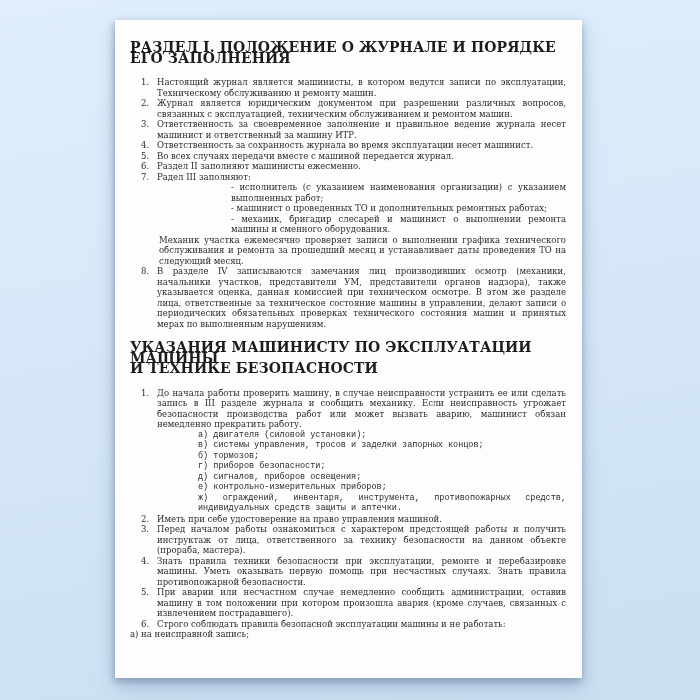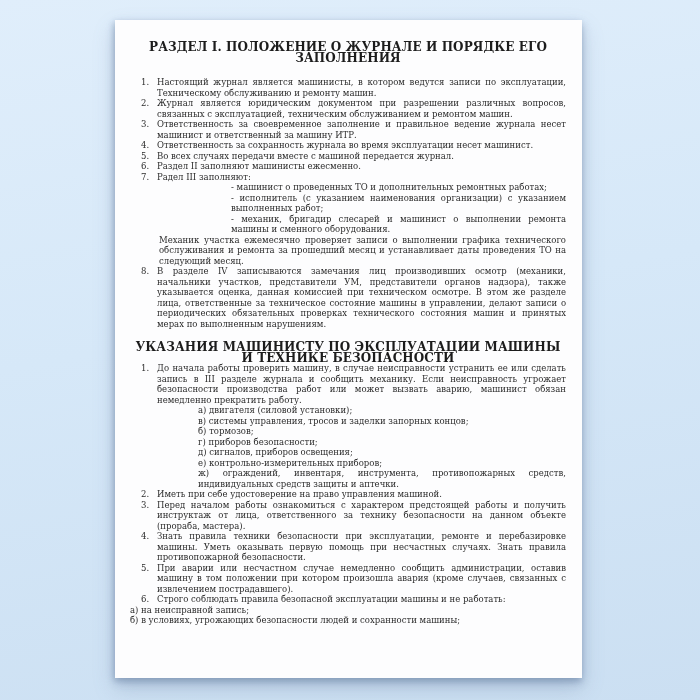--- a/index.html
+++ b/index.html
@@ -25,46 +25,47 @@
     box-shadow: 0 4px 8px rgba(96, 120, 156, 0.45),
                 0 10px 20px rgba(96, 120, 156, 0.28),
                 -2px 2px 5px rgba(96, 120, 156, 0.18);
     color: #2b2b2b;
     font-size: 8.5px;
     line-height: 10.5px;
     overflow: hidden;
   }
   .section-title {
     font-weight: bold;
-    font-size: 12px;
+    font-size: 14px;
     line-height: 10.5px;
-    text-align: center;
+    text-align: left;
     color: #1c1c1c;
     letter-spacing: 0.1px;
   }
   .title-1 { margin-bottom: 14px; }
   .title-2 { margin-top: 13px; }
-  .title-2-wrap { }
+  .title-2-wrap { margin-bottom: 14px; }
   .num-item {
     position: relative;
     padding-left: 27px;
     text-align: justify;
   }
   .num-item .num {
     position: absolute;
     left: 11px;
     top: 0;
   }
   .dash-item {
     margin-left: 101px;
     text-align: justify;
   }
   .letter-item {
     margin-left: 68px;
     text-align: justify;
+    font-family: Liberation Mono, monospace;
   }
   .plain-par {
     text-align: justify;
   }
   .mechanic-note {
     margin-left: 29px;
     text-align: justify;
   }
 </style>
 </head>
@@ -96,22 +97,22 @@
   </div>
   <div class="num-item">
     <span class="num">6.</span>
     <span>Раздел II заполняют машинисты ежесменно.</span>
   </div>
   <div class="num-item">
     <span class="num">7.</span>
     <span>Радел III заполняют:</span>
   </div>
 
+  <div class="dash-item">- исполнитель (с указанием наименования организации) с указанием выполненных работ;</div>
   <div class="dash-item">- машинист о проведенных ТО и дополнительных ремонтных работах;</div>
-  <div class="dash-item">- исполнитель (с указанием наименования организации) с указанием выполненных работ;</div>
   <div class="dash-item">- механик, бригадир слесарей и машинист о выполнении ремонта машины и сменного оборудования.</div>
 
   <div class="mechanic-note">Механик участка ежемесячно проверяет записи о выполнении графика технического обслуживания и ремонта за прошедший месяц и устанавливает даты проведения ТО на следующий месяц.</div>
 
   <div class="num-item">
     <span class="num">8.</span>
     <span>В разделе IV записываются замечания лиц производивших осмотр (механики, начальники участков, представители УМ, представители органов надзора), также указывается оценка, данная комиссией при техническом осмотре. В этом же разделе лица, ответственные за техническое состояние машины в управлении, делают записи о периодических обязательных проверках технического состояния машин и принятых мерах по выполненным нарушениям.</span>
   </div>
 
   <div class="title-2-wrap">
@@ -148,15 +149,14 @@
   <div class="num-item">
     <span class="num">5.</span>
     <span>При аварии или несчастном случае немедленно сообщить администрации, оставив машину в том положении при котором произошла авария (кроме случаев, связанных с извлечением пострадавшего).</span>
   </div>
   <div class="num-item">
     <span class="num">6.</span>
     <span>Строго соблюдать правила безопасной эксплуатации машины и не работать:</span>
   </div>
 
   <div class="plain-par">а) на неисправной запись;</div>
-  <div class="plain-par">б) в условиях, угрожающих безопасности людей и сохранности машины;</div>
 
 </div>
 
 </body></html>

